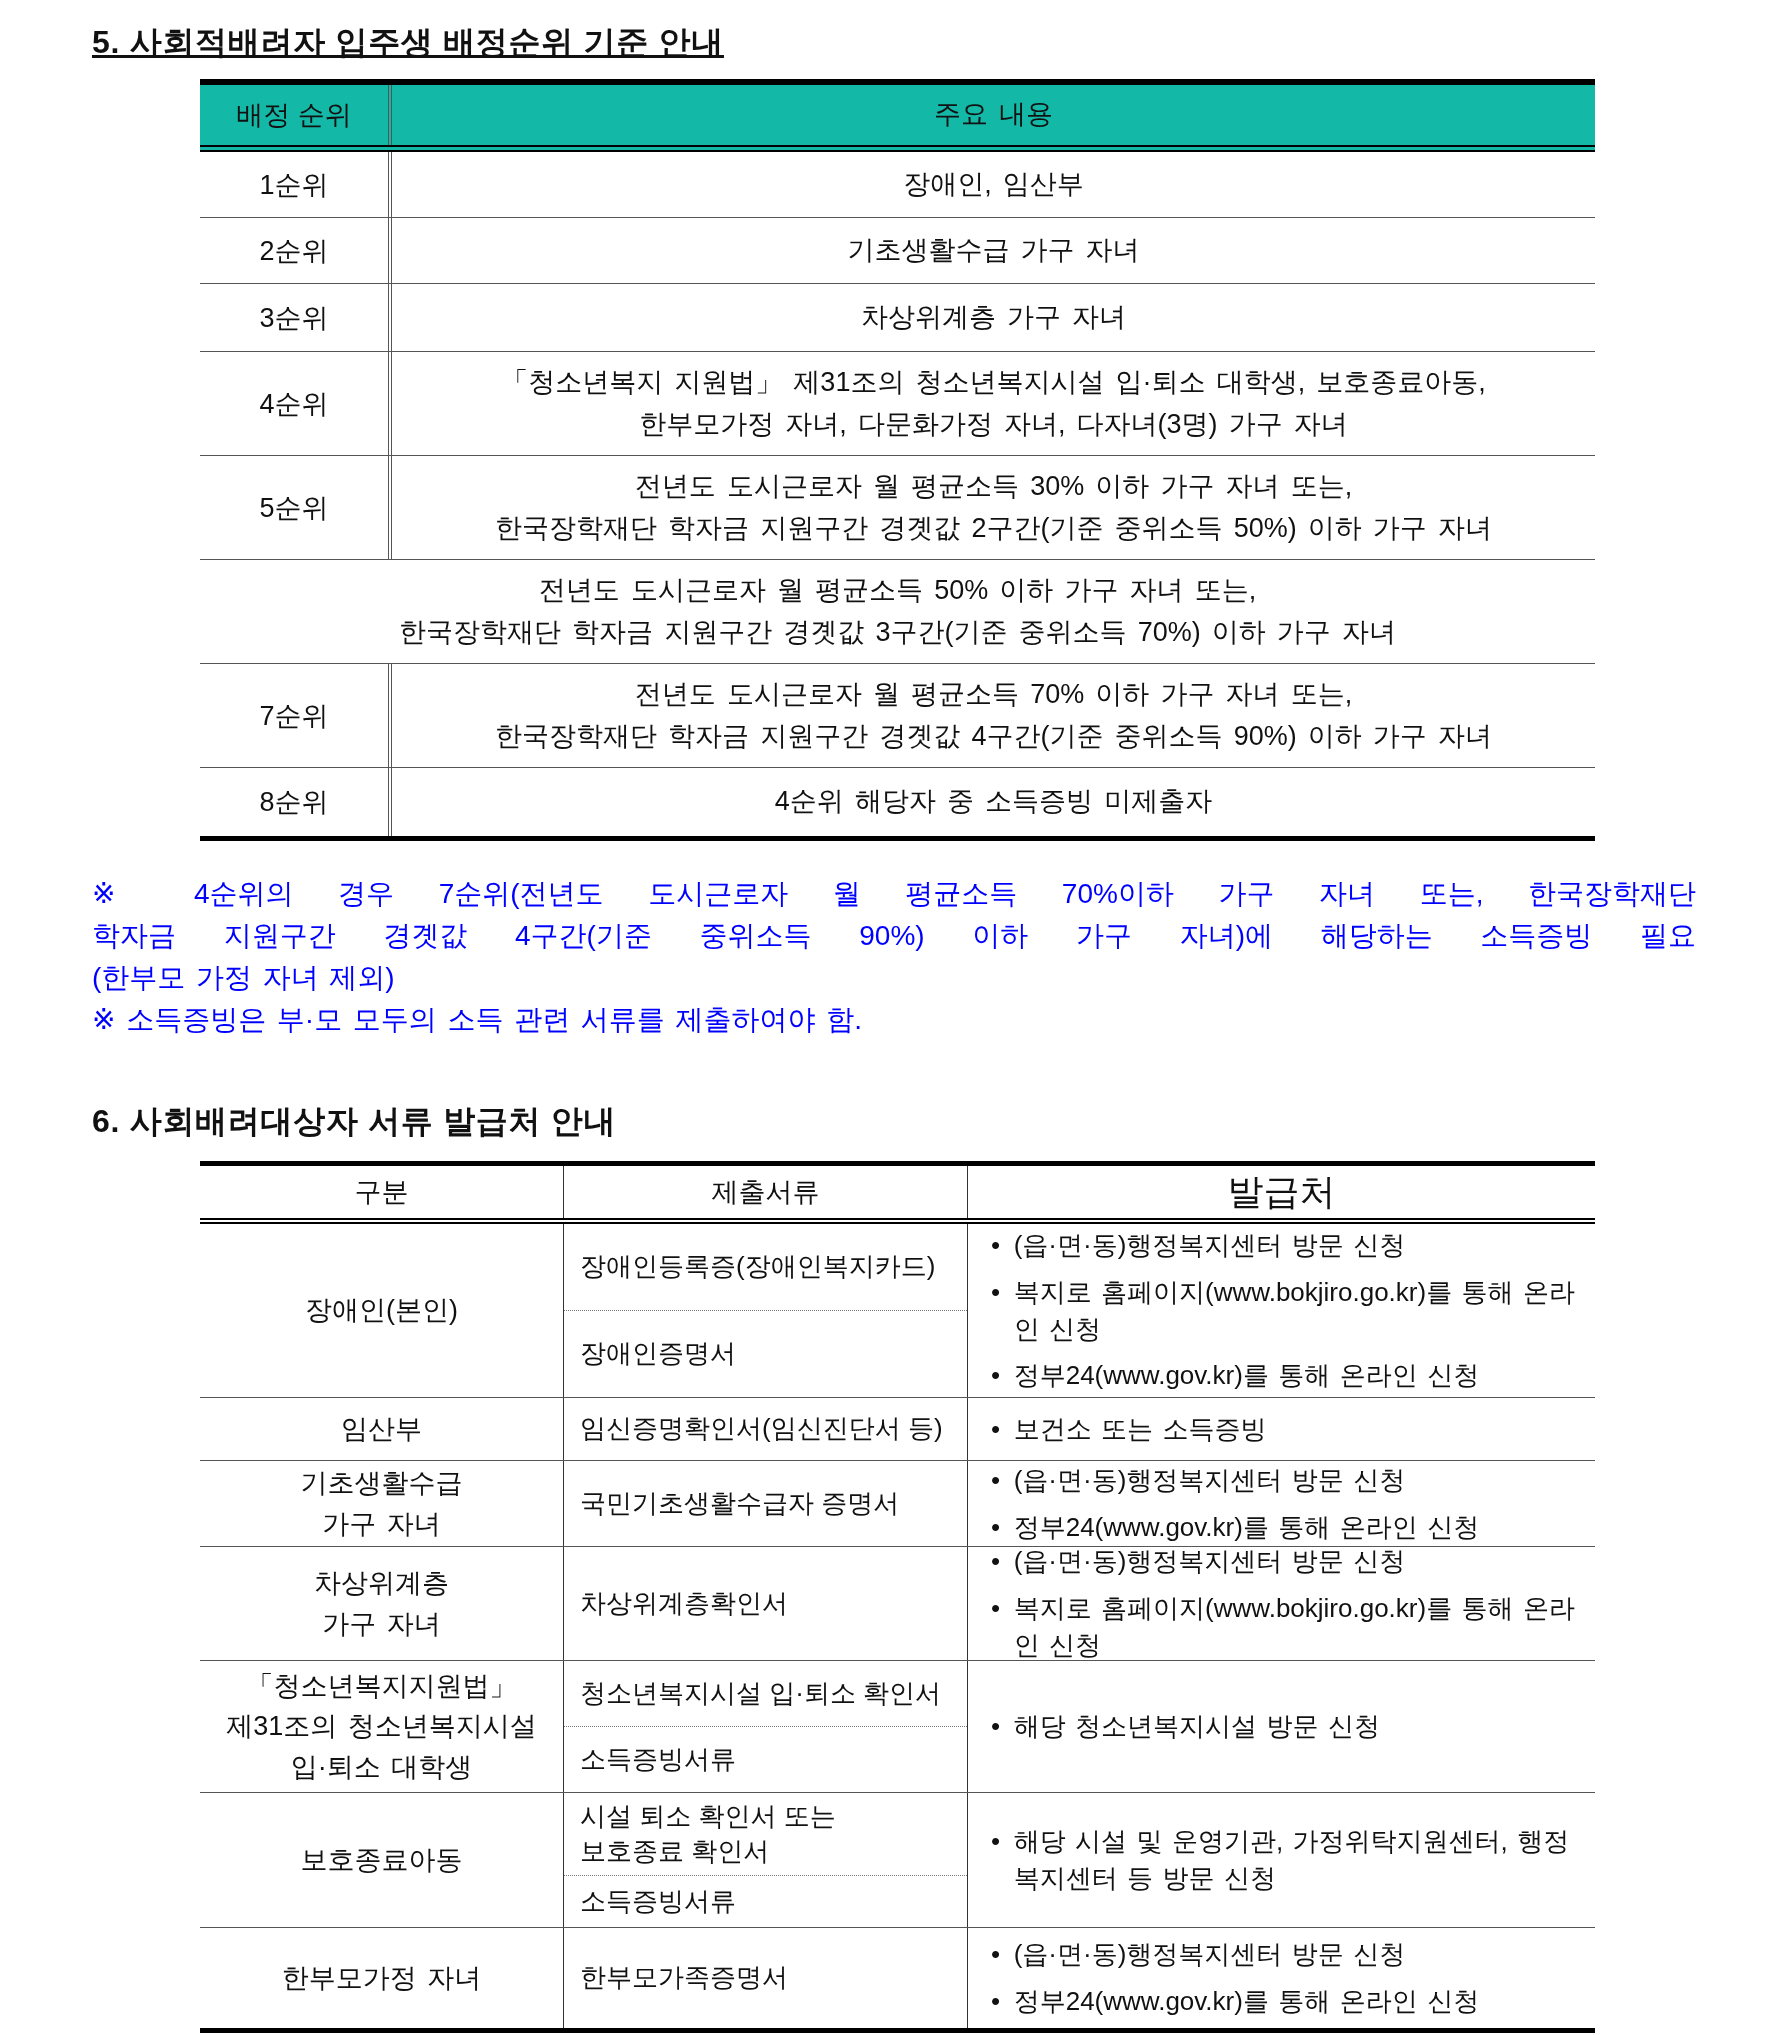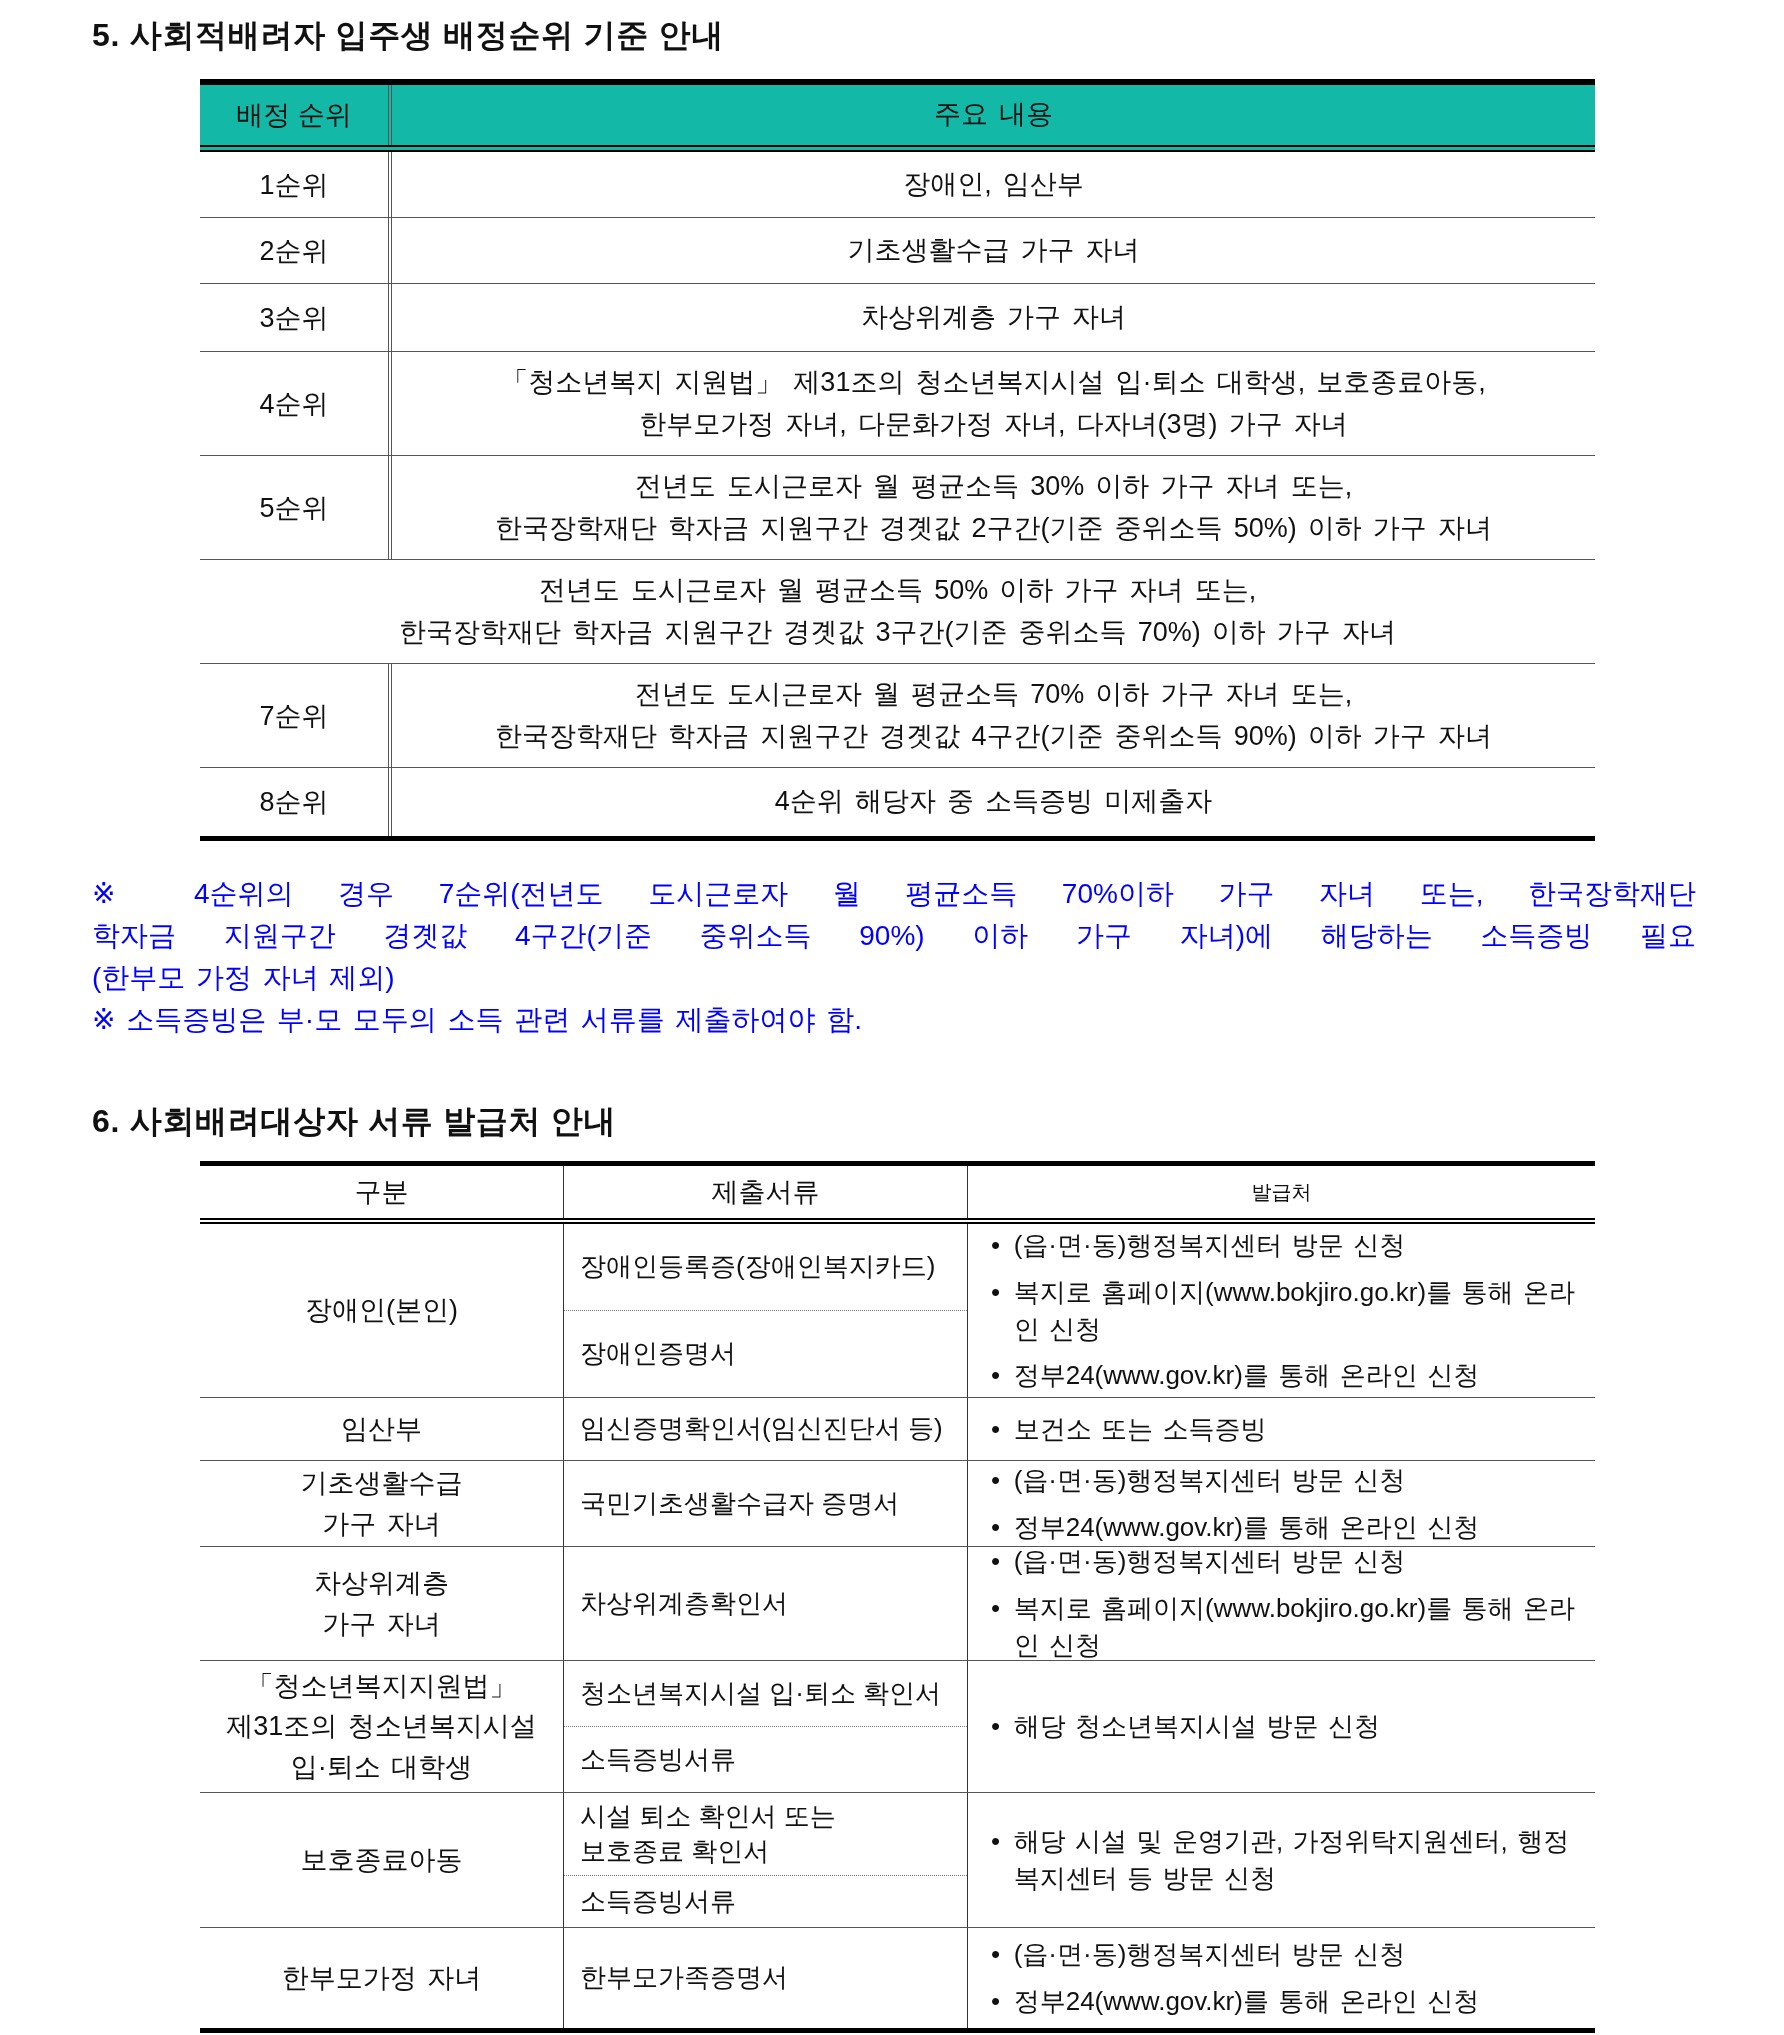--- a/index.html
+++ b/index.html
@@ -2,21 +2,21 @@
 <html style="font-size:11.5px"><head>
 <meta charset="utf-8">
 <style>
   html,body { margin:0; padding:0; background:#ffffff; }
   body { width:1785px; height:2035px; position:relative;
          font-family:"Liberation Sans","DejaVu Sans",sans-serif; color:#111111; }
   .page { position:absolute; inset:0; overflow:hidden; }
 
   .sec-title { position:absolute; left:92px; font-size:32px; font-weight:700;
                letter-spacing:0.7px; white-space:nowrap; }
-  #title5 { top:14px; }
+  #title5 { top:21px;text-decoration:underline; }
   #title6 { top:1100px; }
 
   
   .tbl1 { position:absolute; left:200px; top:79px; width:1395px;
           border-top:6.5px solid #000; border-bottom:5.8px solid #000; }
   .t1-row { display:flex; border-bottom:1.4px solid #555; box-sizing:border-box; }
   .t1-row:last-child { border-bottom:none; }
   .t1-head { background:#14b8a6; border-bottom:7.2px double #000; }
   .t1-rank { width:192px; flex:none; box-sizing:border-box;
              border-right:4.3px double #555;
@@ -43,21 +43,21 @@
            text-align:center; white-space:pre-line; font-size:27px; line-height:1.5;
            padding:0 5.8px; word-spacing:2.9px; }
   .t2-c2 { width:404px; flex:none; box-sizing:border-box; border-right:1.4px solid #333;
            display:flex; flex-direction:column; font-size:26px; }
   .t2-c2 .doc { flex:1; display:flex; align-items:center;
                 padding:5.8px 7.2px 5.8px 16px; white-space:pre-line; line-height:1.35; }
   .t2-c2 .doc + .doc { border-top:1.4px dotted #777; }
   .t2-c3 { flex:1; box-sizing:border-box; display:flex; flex-direction:column;
            justify-content:center; gap:10px; padding:10px 10px 10px 18.7px;
            font-size:26px; word-spacing:2.2px; }
-  .t2-c3.th { align-items:center; justify-content:center; padding:0; font-size:20px;
+  .t2-c3.th { align-items:center; justify-content:center; padding:0; font-size:36px;
               flex-direction:row; }
   .th { font-size:27px; }
   .bullet { position:relative; padding-left:27px; line-height:1.42; }
   .bullet::before { content:"\2022"; position:absolute; left:4.3px; top:0; }
 </style>
 </head>
 <body>
 
 <div class="page">
 

